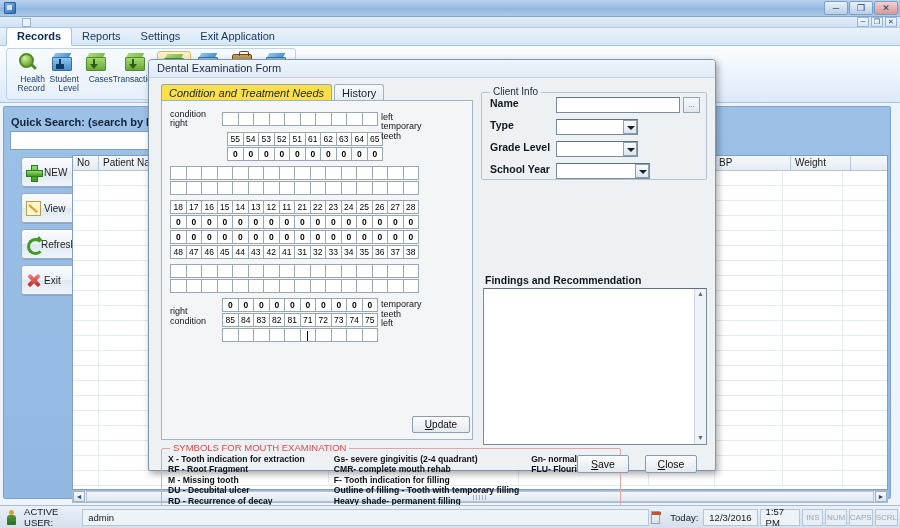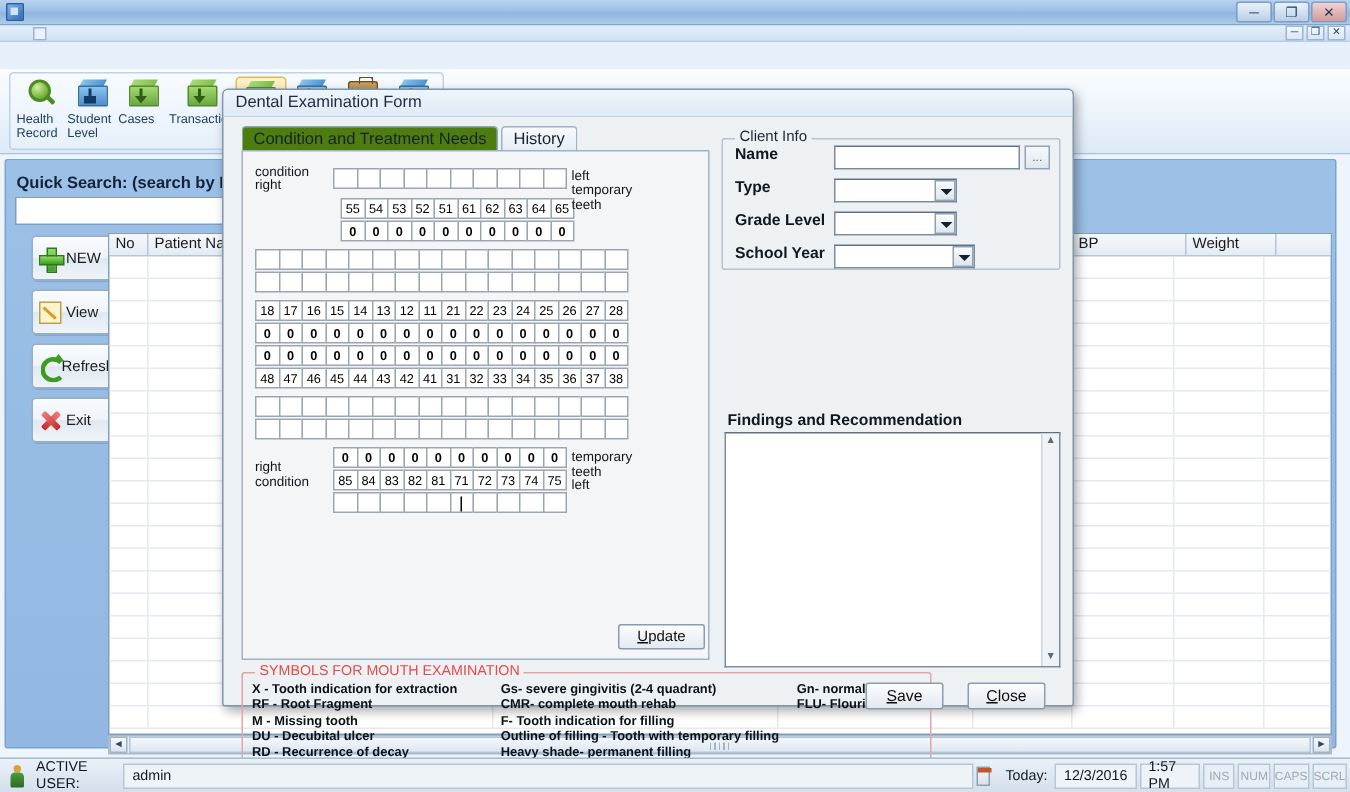--- a/index.html
+++ b/index.html
@@ -87,21 +87,21 @@
     background: linear-gradient(180deg,#fbfdff 0%,#eaf2fb 60%,#dbe9f7 100%);
     border-bottom:1px solid #a8c4e0;
   }
   .ribbon-group{
     position:absolute; left:6px; top:2px; width:290px; height:52px;
     border:1px solid #bcd3ea; border-radius:3px;
     background: linear-gradient(180deg,#f7fbff 0%,#e6f0fa 100%);
   }
   .ribbon-items { display:flex; padding:2px 2px 0 4px; }
   .ribbon-btn {
-    width:46px; text-align:left; padding-top:2px;
+    width:46px; text-align:right; padding-top:2px;
     font-size:8.5px; color:#1d3e66; line-height:9px;
   }
   .ribbon-btn.selected{
     background: linear-gradient(180deg,#fdf1c8,#f7dd8e);
     border:1px solid #e0bc58; border-radius:3px;
   }
   .ic {
     width:22px; height:20px; margin:0 auto 2px auto; position:relative;
   }
   .cube {
@@ -212,21 +212,21 @@
   }
   .dlg-body{ position:relative; width:100%; height:393px; }
 
   
   .tabstrip{ position:absolute; left:12px; top:6px; width:312px; height:17px; display:flex; align-items:flex-end;}
   .tab{
     font-size:11px; padding:2px 7px 2px 7px; color:#17222e;
     border:1px solid #9fb3c6; border-bottom:none; background:linear-gradient(180deg,#f7fafd,#e4ecf4);
     border-radius:3px 3px 0 0; margin-right:2px;
   }
-  .tab.active{ background:#4d7c0f; border-color:#8fa6bb; }
+  .tab.active{ background:#fde047; border-color:#8fa6bb;font-style:italic; }
   .tabpanel{
     position:absolute; left:12px; top:22px; width:312px; height:340px;
     background:#f3f5f7; border:1px solid #9fb3c6;
   }
 
   
   .chart{ position:absolute; left:8px; top:6px; width:296px; height:330px; font-size:9px; }
   .row{ display:flex; align-items:center; height:14px; margin-bottom:1px; }
   .cellrow{ display:flex; }
   .cell{
@@ -365,20 +365,26 @@
 
   <div class="mdi-strip">
     <div class="mdi-left-box"></div>
     <div class="mdi-btns">
       <div class="mdi-btn">─</div>
       <div class="mdi-btn">❐</div>
       <div class="mdi-btn">✕</div>
     </div>
   </div>
 
+  <div class="menubar">
+    <div class="menu-item active">Records</div>
+    <div class="menu-item">Reports</div>
+    <div class="menu-item">Settings</div>
+    <div class="menu-item">Exit Application</div>
+  </div>
 
   <div class="ribbon">
     <div class="ribbon-group">
       <div class="ribbon-items">
         <div class="ribbon-btn">
           <div class="ic">
               <div class="magn">
                 <div class="lens"></div>
                 <div class="hdl"></div>
               </div>

